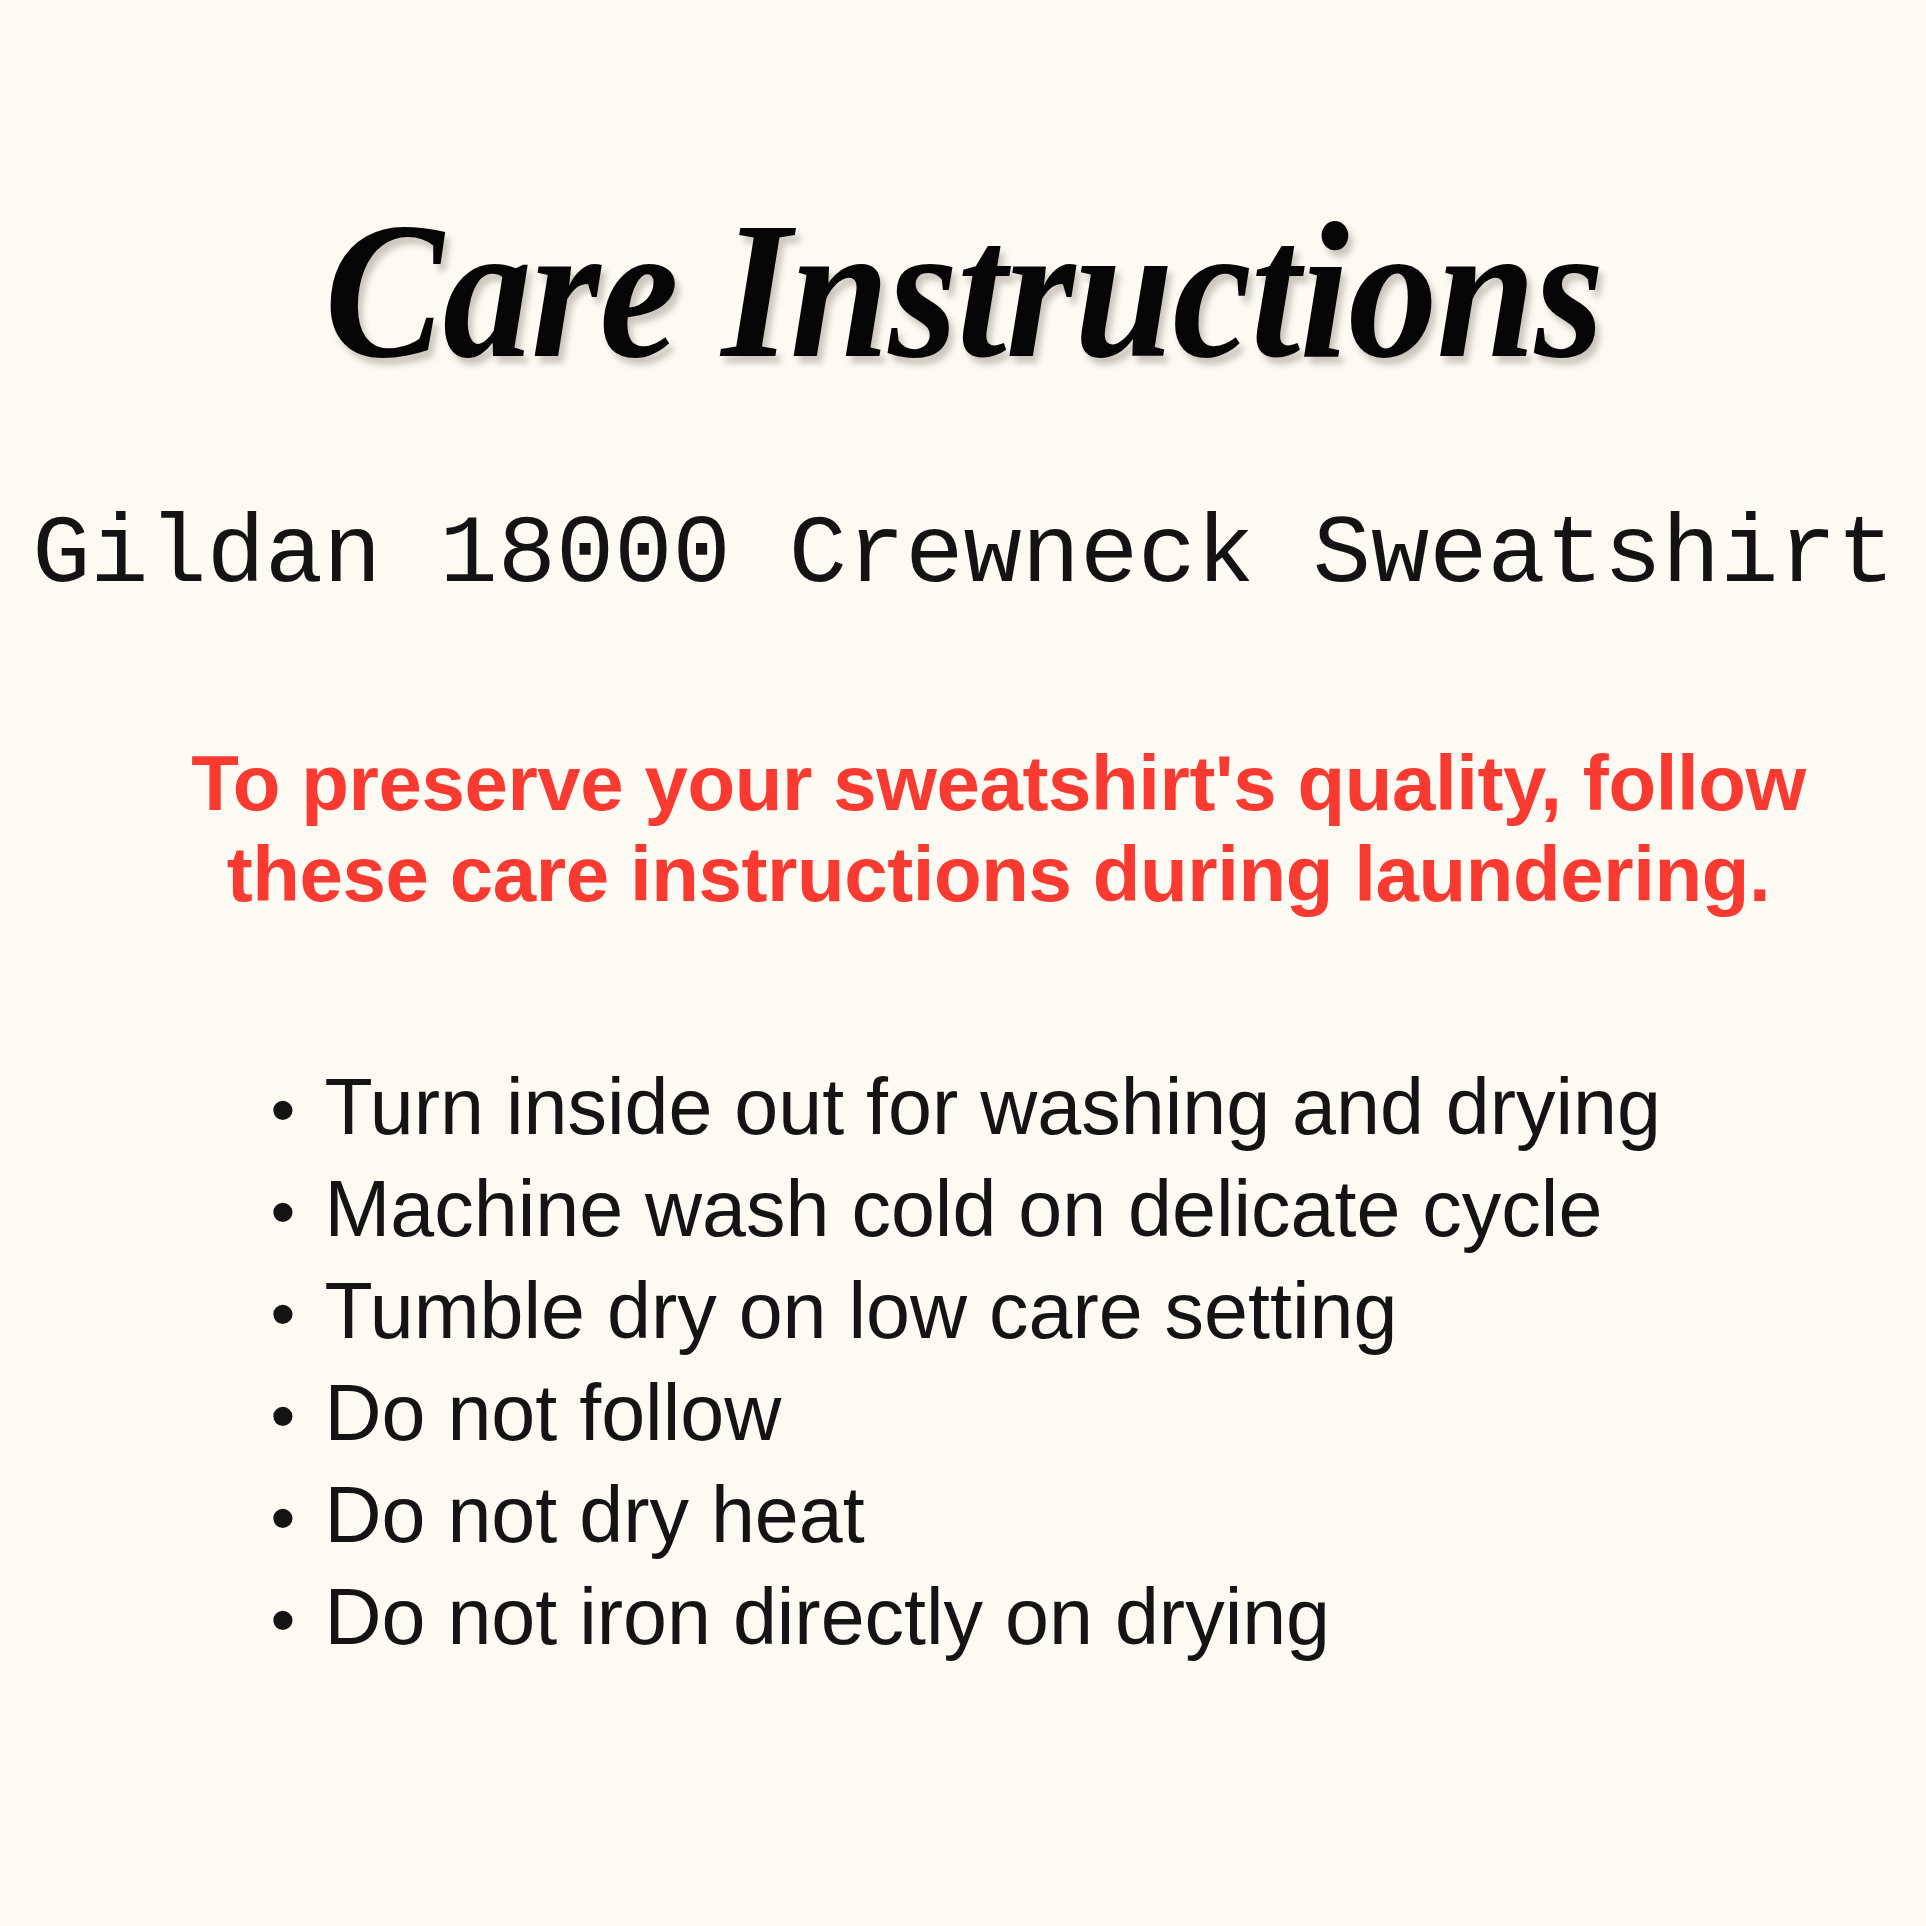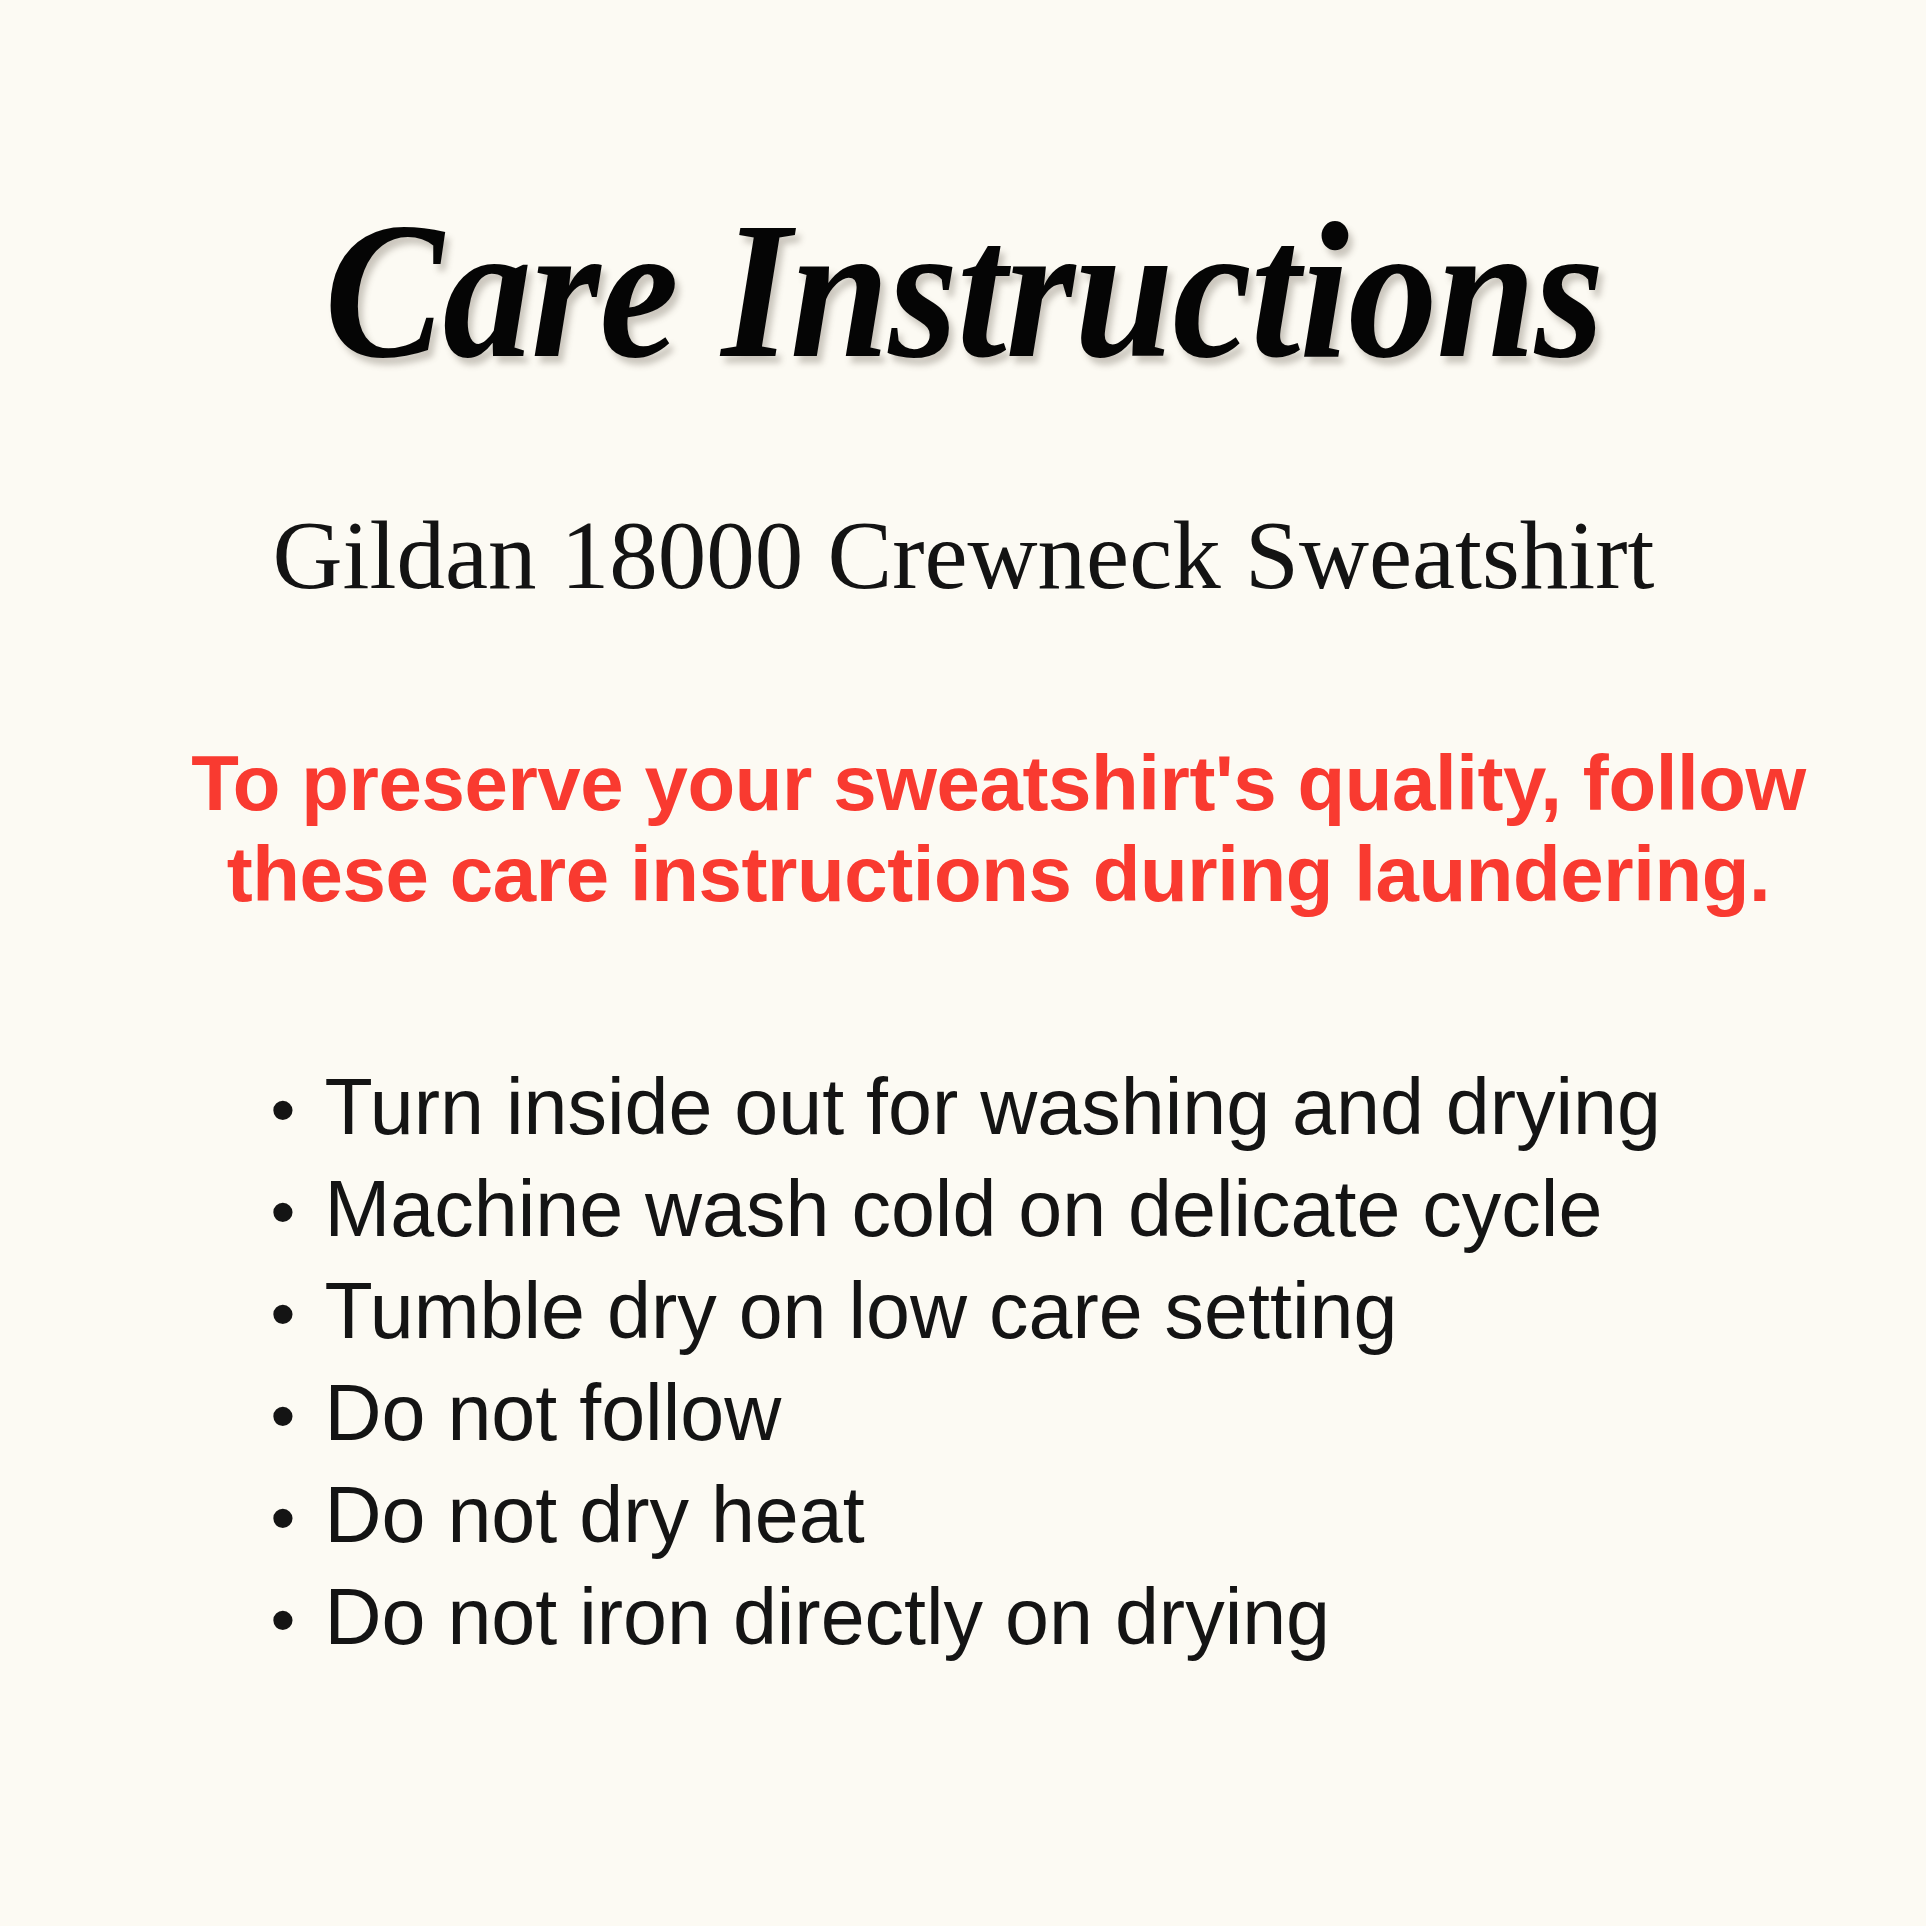--- a/index.html
+++ b/index.html
@@ -52,21 +52,21 @@
   .subtitle-wrap {
     position: absolute;
     top: 500px;
     left: 0;
     width: 1927px;
     text-align: center;
   }
 
   .subtitle {
     display: inline-block;
-    font-family: Liberation Serif, serif;
+    font-family: Liberation Mono, monospace;
     font-weight: 400;
     font-size: 97px;
     line-height: 1.15;
     letter-spacing: 0px;
     color: #131313;
     white-space: nowrap;
   }
 
   
   .highlight-wrap {

